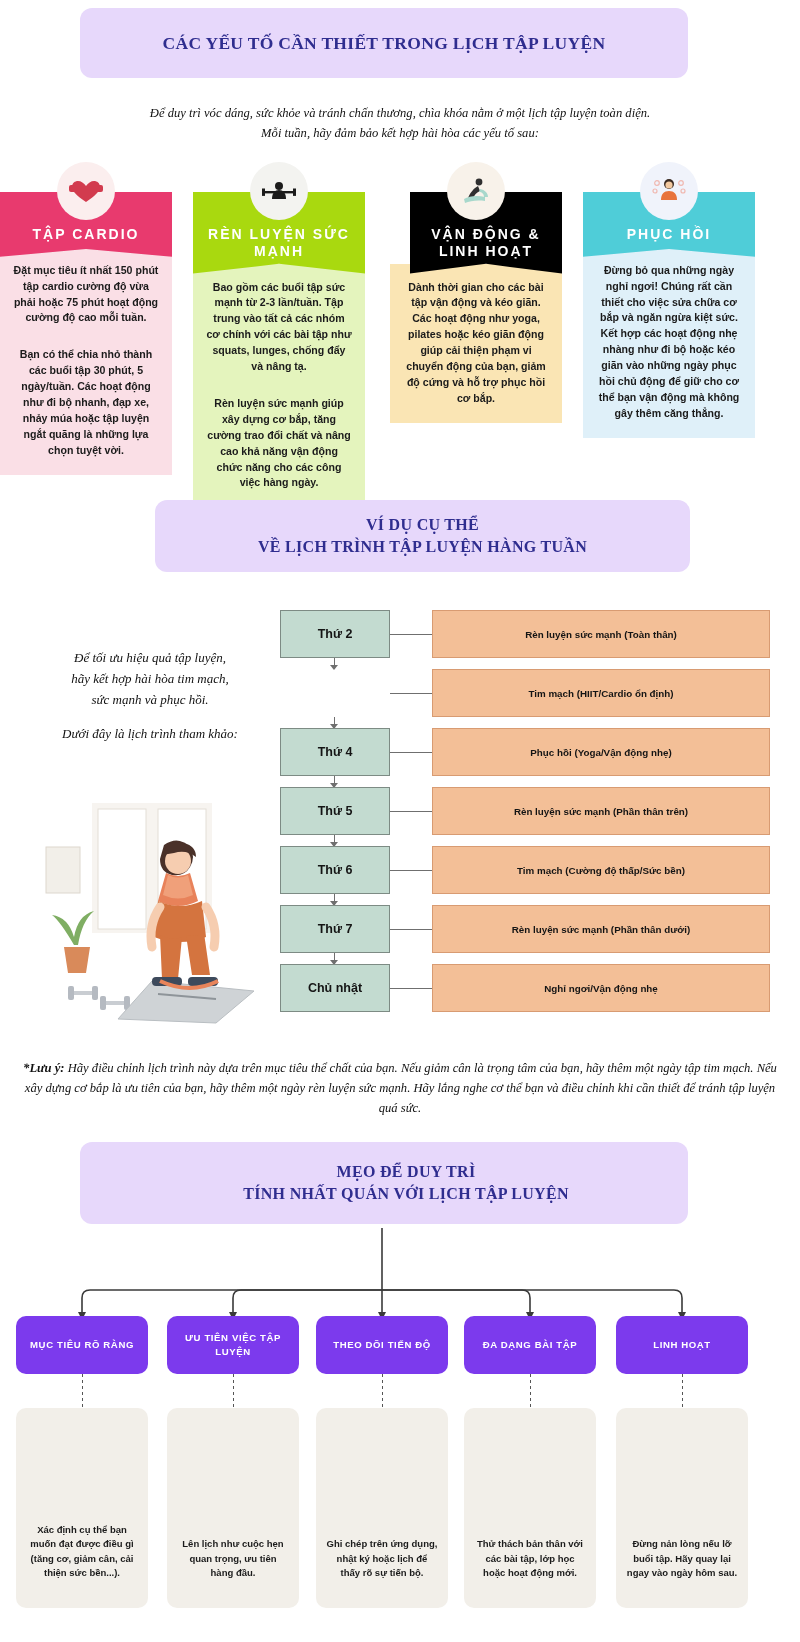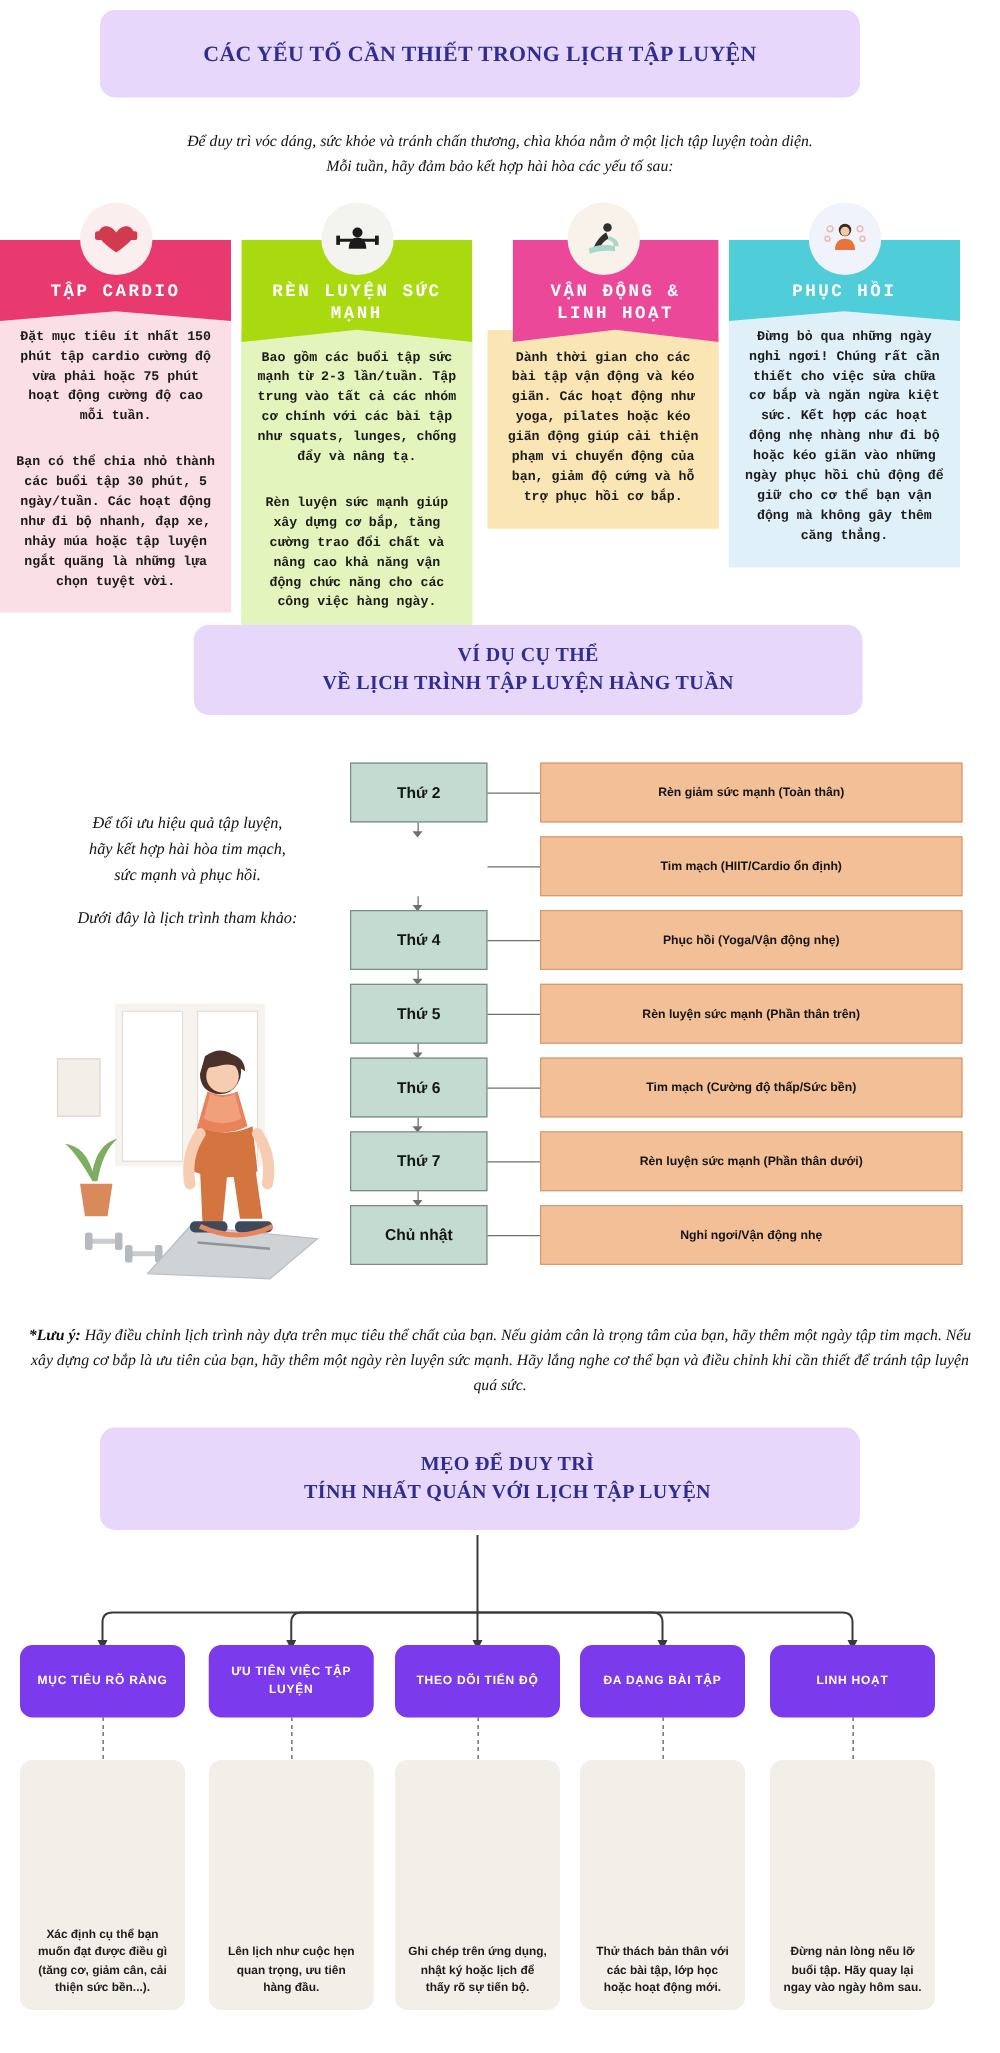--- a/index.html
+++ b/index.html
@@ -42,21 +42,21 @@
     text-align: center;
     font-family: "Liberation Serif", serif;
     font-style: italic;
     font-size: 12.6px;
     line-height: 1.55;
     color: #111;
   }
 
   
   .cards { position: absolute; left: 0; top: 170px; width: 800px; height: 320px; }
-  .card { position: absolute; top: 22px; width: 185px; font-family: Liberation Mono, monospace; }
+  .card { position: absolute; top: 22px; width: 172px; }
   .card .head {
     position: relative;
     padding: 34px 6px 14px;
     text-align: center;
     color: #ffffff;
     font-weight: bold;
     font-size: 14px;
     letter-spacing: 2px;
     line-height: 1.2;
     clip-path: polygon(0 0, 100% 0, 100% 100%, 50% 88%, 0 100%);
@@ -81,21 +81,21 @@
     line-height: 1;
   }
   .c0 { left: 0px; }
   .c1 { left: 193px; }
   .c2 { left: 390px; }
   .c3 { left: 583px; }
   .c0 .head { background: #e83a6e; }
   .c0 .body { background: #fadfe6; }
   .c1 .head { background: #a9d90f; }
   .c1 .body { background: #e4f4bd; }
-  .c2 .head { background: #ec4899; margin-left: 20px; }
+  .c2 .head { background: #000000; margin-left: 20px; }
   .c2 .body { background: #fae5b4; }
   .c3 .head { background: #4fcdd8; }
   .c3 .body { background: #dff0f9; }
   .c0 .badge { background: #fbeeee; }
   .c1 .badge { background: #f3f3f0; }
   .c2 .badge { background: #f8f2ea; }
   .c3 .badge { background: #f0f3fb; }
 
   
   .sched-intro {
@@ -164,21 +164,21 @@
     line-height: 1.45;
   }
   .dotted {
     width: 1px; height: 34px; margin: 0 auto;
     background: repeating-linear-gradient(to bottom, #555 0 3px, transparent 3px 6px);
   }
   .tipbody {
     width: 132px; height: 200px;
     background: #f2efe9; border-radius: 10px;
     display: flex; align-items: flex-end; justify-content: center;
-    padding: 0 10px 10px;
+    padding: 0 10px 28px;
     text-align: center;
     font-size: 9.5px; line-height: 1.5; font-weight: bold; color: #1b1b1b;
   }
   .t0 { left: 16px; }
   .t1 { left: 167px; }
   .t2 { left: 316px; }
   .t3 { left: 464px; }
   .t4 { left: 616px; }
 </style>
 </head>
@@ -309,21 +309,21 @@
     <path d="M120 186 q30 14 58 0" stroke="#e8845a" stroke-width="4" fill="none"></path>
     <path d="M120 112 q-12 18 -8 40" stroke="#f6cdb0" stroke-width="9" fill="none" stroke-linecap="round"></path>
     <path d="M166 112 q12 18 8 40" stroke="#f6cdb0" stroke-width="9" fill="none" stroke-linecap="round"></path>
   </svg>
 </div>
 
 <div class="schedule">
   <div class="srow">
     <div class="day">Thứ 2</div>
     <div class="hline"></div>
-    <div class="act">Rèn giảm sức mạnh (Toàn thân)</div>
+    <div class="act">Rèn luyện sức mạnh (Toàn thân)</div>
     <div class="vline"></div>
     <div class="varrow"></div>
   </div>
   <div class="srow">
     <div class="hline"></div>
     <div class="act">Tim mạch (HIIT/Cardio ổn định)</div>
     <div class="vline"></div>
     <div class="varrow"></div>
   </div>
   <div class="srow">

